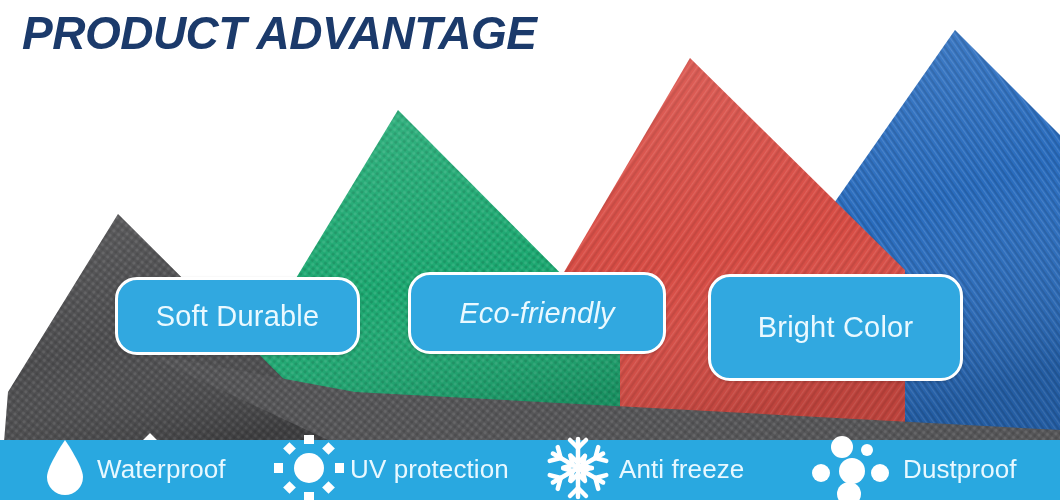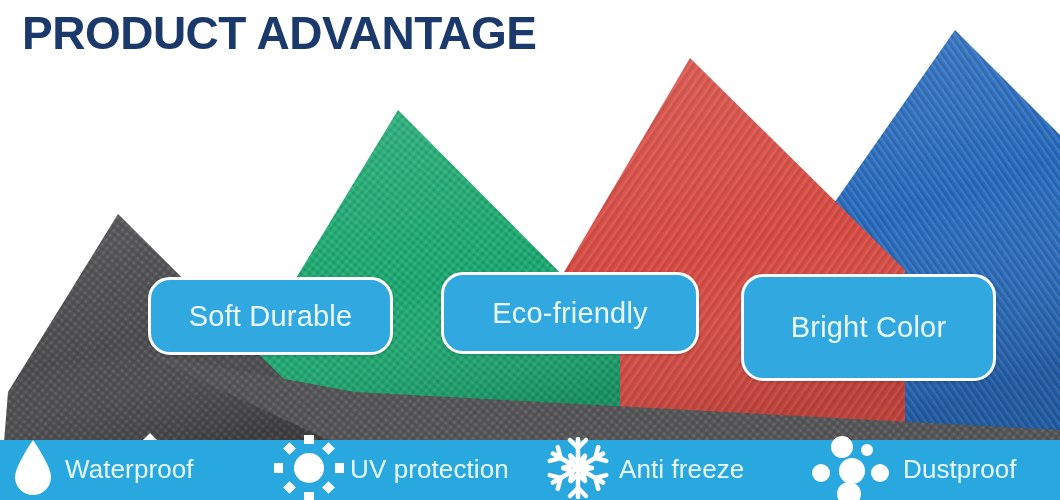--- a/index.html
+++ b/index.html
@@ -21,20 +21,21 @@
   #title {
     position:absolute;
     left:22px; top:8px;
     font-size:46px;
     font-weight:bold;
     letter-spacing:-0.5px;
     color:#1b3a6b;
     line-height:1.1;
     white-space:nowrap;
     z-index:30;
+    font-style:italic;
   }
 
   
   #sheets {
     position:absolute;
     left:0; top:0;
     width:1060px; height:500px;
     z-index:5;
   }
   #sheets svg { display:block; width:1060px; height:500px; }
@@ -48,24 +49,23 @@
     justify-content:center;
     background:#31a8e0;
     border:3px solid #ffffff;
     border-radius:22px;
     color:#eaf9ff;
     font-size:29px;
     font-weight:400;
     letter-spacing:0.2px;
     white-space:nowrap;
     box-shadow:0 1px 3px rgba(0,0,0,.18);
-    margin-left:33px;
   }
   #pill-0 { left:115px; top:277px; width:245px; height:78px; }
-  #pill-1 { left:408px; top:272px; width:258px; height:82px; }
+  #pill-1 { left:408px; top:272px; width:258px; height:82px;font-style:italic; }
   #pill-2 { left:708px; top:274px; width:255px; height:107px; }
 
   
   #featurebar {
     position:absolute;
     left:0; bottom:0;
     width:1060px; height:60px;
     background:#29a8e0;
     z-index:20;
   }
@@ -84,21 +84,21 @@
     letter-spacing:0.1px;
     white-space:nowrap;
     line-height:1;
     padding-bottom:2px;
   }
   .feature-icon {
     position:relative;
     display:block;
     flex:0 0 auto;
   }
-  #feature-0 { left:11px;margin-top:40px;  }
+  #feature-0 { left:43px;margin-top:40px;  }
   #feature-1 { left:274px; }
   #feature-2 { left:545px; }
   #feature-3 { left:805px; }
 
   #feature-0 .feature-icon { width:44px; height:58px; margin-right:10px; margin-bottom:6px; }
   #feature-1 .feature-icon { width:70px; height:66px; margin-right:6px;  margin-bottom:4px; }
   #feature-2 .feature-icon { width:66px; height:62px; margin-right:8px;  margin-bottom:4px; }
   #feature-3 .feature-icon { width:96px; height:68px; margin-right:2px;  margin-bottom:2px; }
 
   .feature-icon svg { display:block; overflow:visible; }

